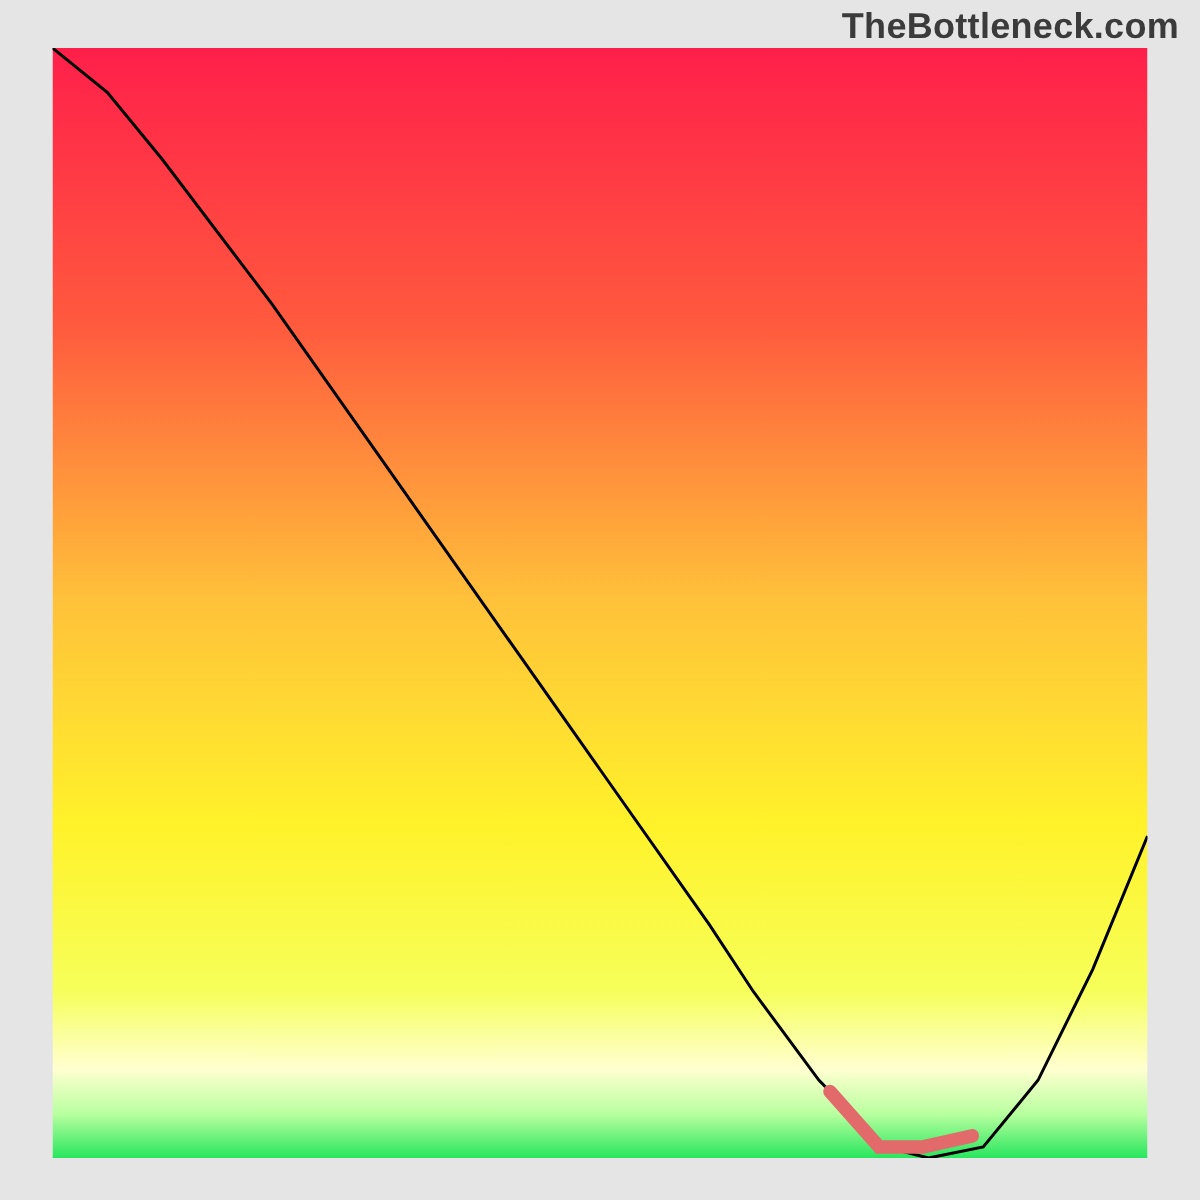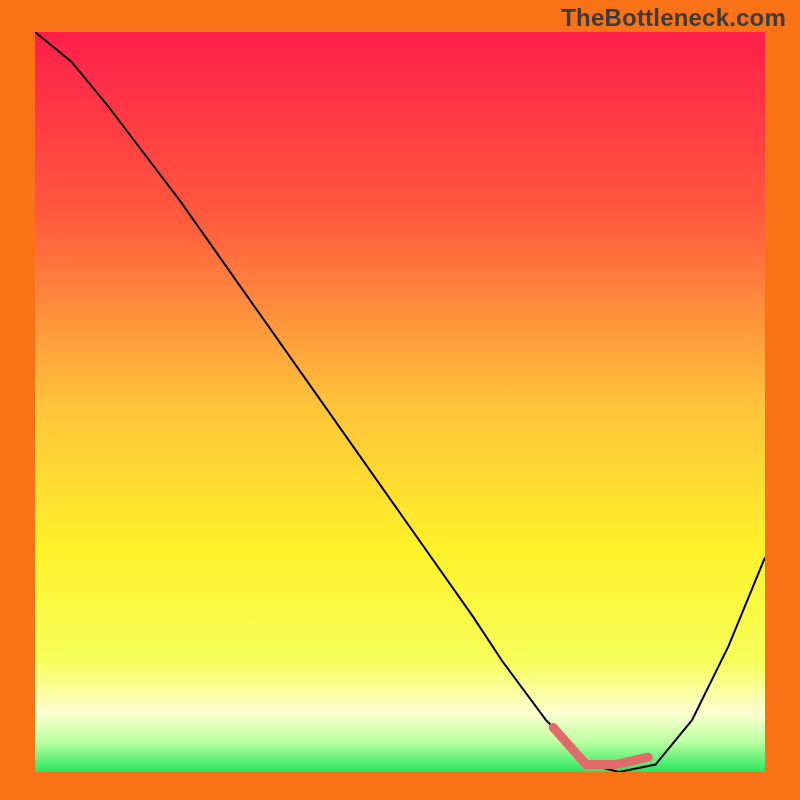--- a/index.html
+++ b/index.html
@@ -8,21 +8,21 @@
     width: 800px;
     height: 800px;
     background: #000;
     font-family: Arial, Helvetica, sans-serif;
     overflow: hidden;
   }
   .frame {
     position: relative;
     width: 800px;
     height: 800px;
-    background: #f97316;
+    background: #e5e5e5;
   }
   .watermark {
     position: absolute;
     top: 4px;
     right: 14px;
     color: #3b3b3b;
     font-size: 24px;
     font-weight: 600;
     letter-spacing: 0.2px;
     z-index: 5;

